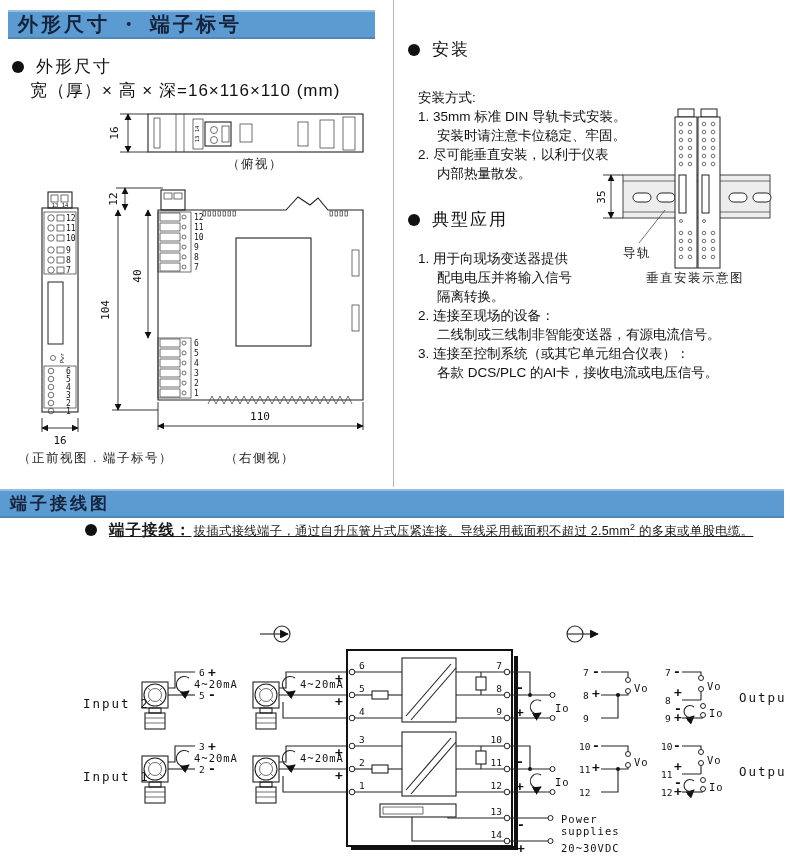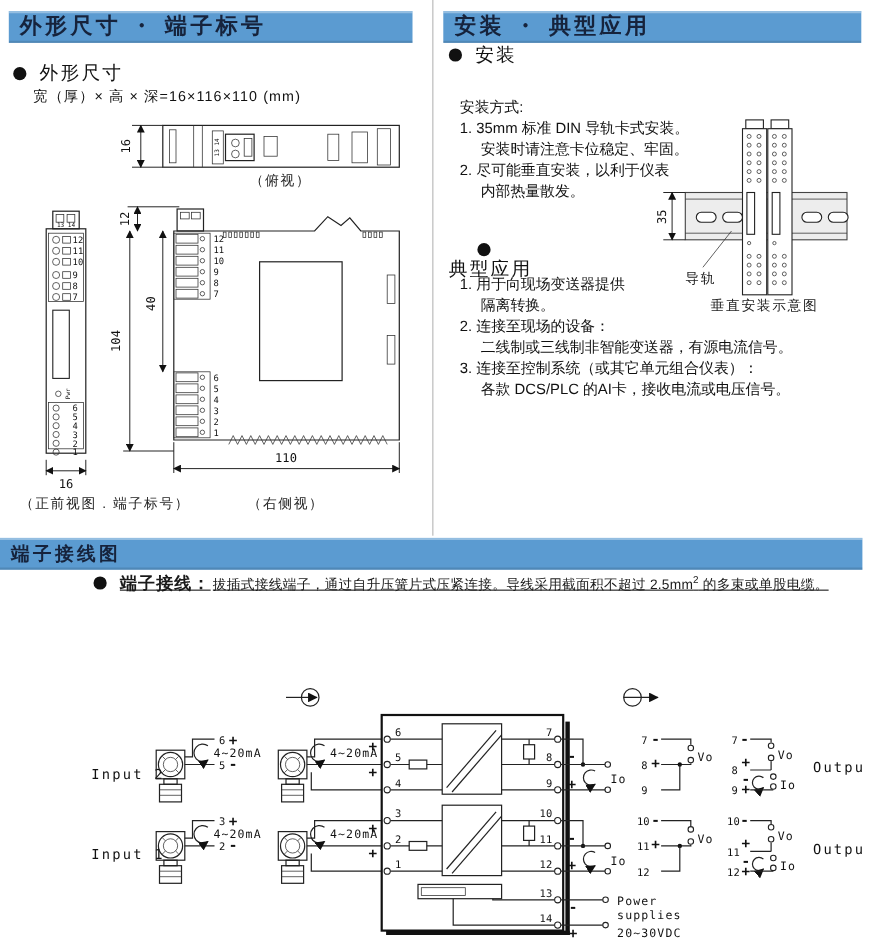--- a/index.html
+++ b/index.html
@@ -4,21 +4,21 @@
 <style>
   html,body{margin:0;padding:0;background:#fff;}
   .page{position:relative;width:784px;height:858px;background:#fff;overflow:hidden;
         font-family:"Liberation Sans","DejaVu Sans",sans-serif;color:#1a1a1a;}
   .bar{position:absolute;height:29px;background:#5b9bd1;color:#16233c;font-weight:bold;
        font-size:20px;line-height:29px;padding-left:10px;letter-spacing:3px;
        box-shadow:inset 0 2px 0 rgba(255,255,255,.35), inset 0 -2px 0 rgba(0,0,0,.12);}
   .vdivider{position:absolute;left:393px;top:0;width:1px;height:487px;background:#b5b5b5;}
   .bullet-h{position:absolute;display:flex;align-items:center;font-size:17px;letter-spacing:2px;color:#111;text-align:right;}
   .bdot{width:12px;height:12px;border-radius:50%;background:#111;margin-right:12px;flex:0 0 auto;}
-  .formula{position:absolute;font-size:13px;letter-spacing:1px;color:#111;white-space:nowrap;}
+  .formula{position:absolute;font-size:17px;letter-spacing:1px;color:#111;white-space:nowrap;}
   .tblock{position:absolute;font-size:13.5px;line-height:19px;color:#111;white-space:nowrap;}
   .tblock .ind{padding-left:19px;}
   .note{position:absolute;display:flex;align-items:baseline;white-space:nowrap;}
   .note .bdot{position:relative;top:1px;}
   .note-label{font-size:15.5px;font-weight:bold;letter-spacing:1px;margin-right:2px;}
   .note-body{font-size:12.5px;letter-spacing:.2px;text-align:right;}
   .note-body sup{font-size:9px;}
   .ptick{position:absolute;left:786px;width:4px;background:#c0392b;}
   svg{position:absolute;overflow:visible;}
   svg .ln{fill:none;stroke:#222;stroke-width:1.1px;}
@@ -39,48 +39,46 @@
 </head>
 <body>
 
 <div class="page">
 
   <div class="vdivider"></div>
 
   <div class="bar" style="left:8px;top:10px;width:357px;">
     <span>外形尺寸 ・ 端子标号</span>
   </div>
-  <div class="bar" style="left:403px;top:10px;width:370px;">
-    <span>安装 ・ 典型应用</span>
-  </div>
 
   <div class="bullet-h" style="left:12px;top:55px;">
     <span class="bdot"></span>
     <span>外形尺寸</span>
   </div>
   <div class="formula" style="left:30px;top:79px;">宽（厚）× 高 × 深=16×116×110 (mm)</div>
 
   <div class="bullet-h" style="left:408px;top:38px;">
     <span class="bdot"></span>
     <span>安装</span>
   </div>
   <div class="tblock" style="left:418px;top:88px;">
     <div>安装方式:</div>
     <div>1. 35mm 标准 DIN 导轨卡式安装。</div>
     <div class="ind">安装时请注意卡位稳定、牢固。</div>
     <div>2. 尽可能垂直安装，以利于仪表</div>
     <div class="ind">内部热量散发。</div>
   </div>
 
-  <div class="bullet-h" style="left:408px;top:221px;flex-direction:column;">
+  <div class="bullet-h" style="left:408px;top:208px;">
     <span class="bdot"></span>
     <span>典型应用</span>
   </div>
   <div class="tblock" style="left:418px;top:249px;">
     <div>1. 用于向现场变送器提供</div>
+    <div class="ind">配电电压并将输入信号</div>
     <div class="ind">隔离转换。</div>
     <div>2. 连接至现场的设备：</div>
     <div class="ind">二线制或三线制非智能变送器，有源电流信号。</div>
     <div>3. 连接至控制系统（或其它单元组合仪表）：</div>
     <div class="ind">各款 DCS/PLC 的AI卡，接收电流或电压信号。</div>
   </div>
 
   <div class="bar" style="left:0;top:489px;width:775px;font-size:17px;">
     <span>端子接线图</span>
   </div>

